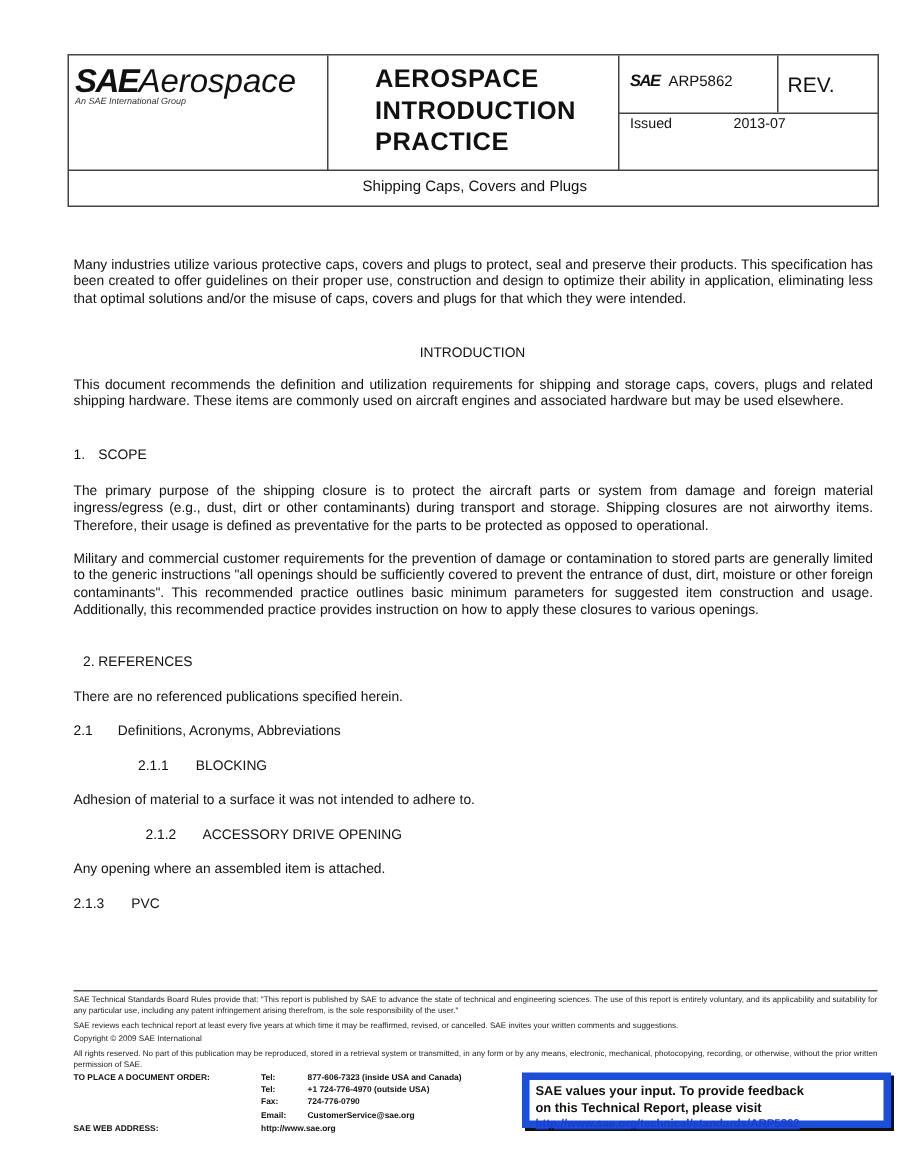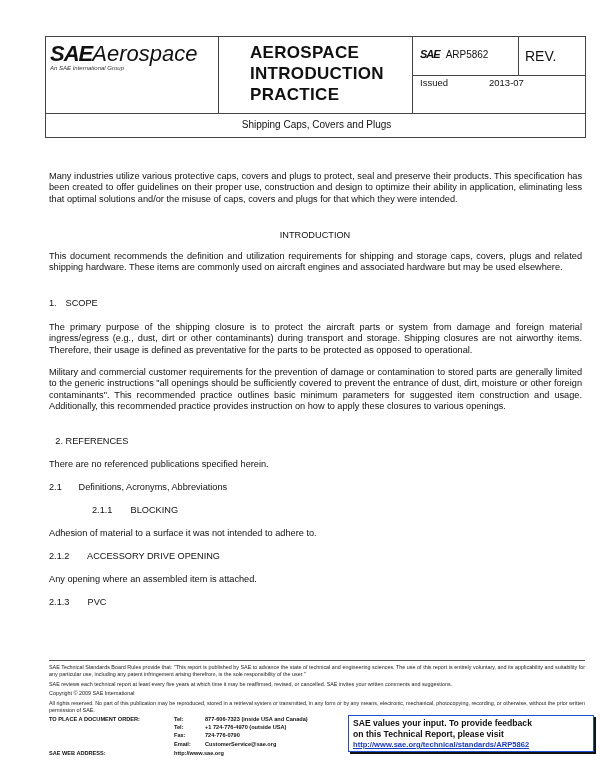--- a/index.html
+++ b/index.html
@@ -32,21 +32,21 @@
   .center { position: absolute; left: 0; width: 600px; text-align: center; font-size: 9.2px; }
   .hd { position: absolute; left: 34px; font-size: 9.2px; }
   .hd .num { display: inline-block; }
 
   
   .rule { position: absolute; left: 34px; width: 536px; top: 660px; height: 1px; background: #555; }
   .fine { position: absolute; left: 34px; width: 536px; font-size: 5.4px; line-height: 7px; color: #222; text-align: justify; }
   .order { position: absolute; font-size: 5.6px; color: #111; }
   .order.b { font-weight: bold; }
   .feedback { position: absolute; left: 333px; top: 715px; width: 246px; height: 37px;
-              border: 1px solid #1d4ed8; box-shadow: 2px 2px 0 #111; background: #fff;
+              border: 5px solid #1d4ed8; box-shadow: 2px 2px 0 #111; background: #fff;
               font-size: 8.6px; font-weight: bold; line-height: 10.5px; padding: 2px 4px; box-sizing: border-box; }
   .feedback a { color: #1a3ccc; text-decoration: underline; font-size: 7.6px; }
   .wm { position: absolute; left: 495px; top: 738px; font-weight: bold; color: #5c8ec4;
         font-size: 17px; letter-spacing: 0.5px; opacity: 0.85; }
   .wm .small { position: absolute; font-size: 3.5px; color: #7aa0cc; font-weight: normal; top: 22px; white-space: nowrap; }
 </style>
 </head>
 <body>
 
 <div class="page">
@@ -102,21 +102,21 @@
     <span>Definitions, Acronyms, Abbreviations</span>
   </div>
 
   <div class="hd" style="top:505px;margin-left:43px;">
     <span class="num" style="width:36px;">2.1.1</span>
     <span>BLOCKING</span>
   </div>
   <div class="txt" style="top:528px;">Adhesion of material to a surface it was not intended to adhere to.</div>
 
   <div class="hd" style="top:551px;">
-    <span class="num" style="width:36px;">2.1.2</span>
+    <span class="num" style="width:36px;margin-left:48px;">2.1.2</span>
     <span>ACCESSORY DRIVE OPENING</span>
   </div>
   <div class="txt" style="top:574px;">Any opening where an assembled item is attached.</div>
 
   <div class="hd" style="top:597px;">
     <span class="num" style="width:36px;">2.1.3</span>
     <span>PVC</span>
   </div>
 
   <div class="rule"></div>

